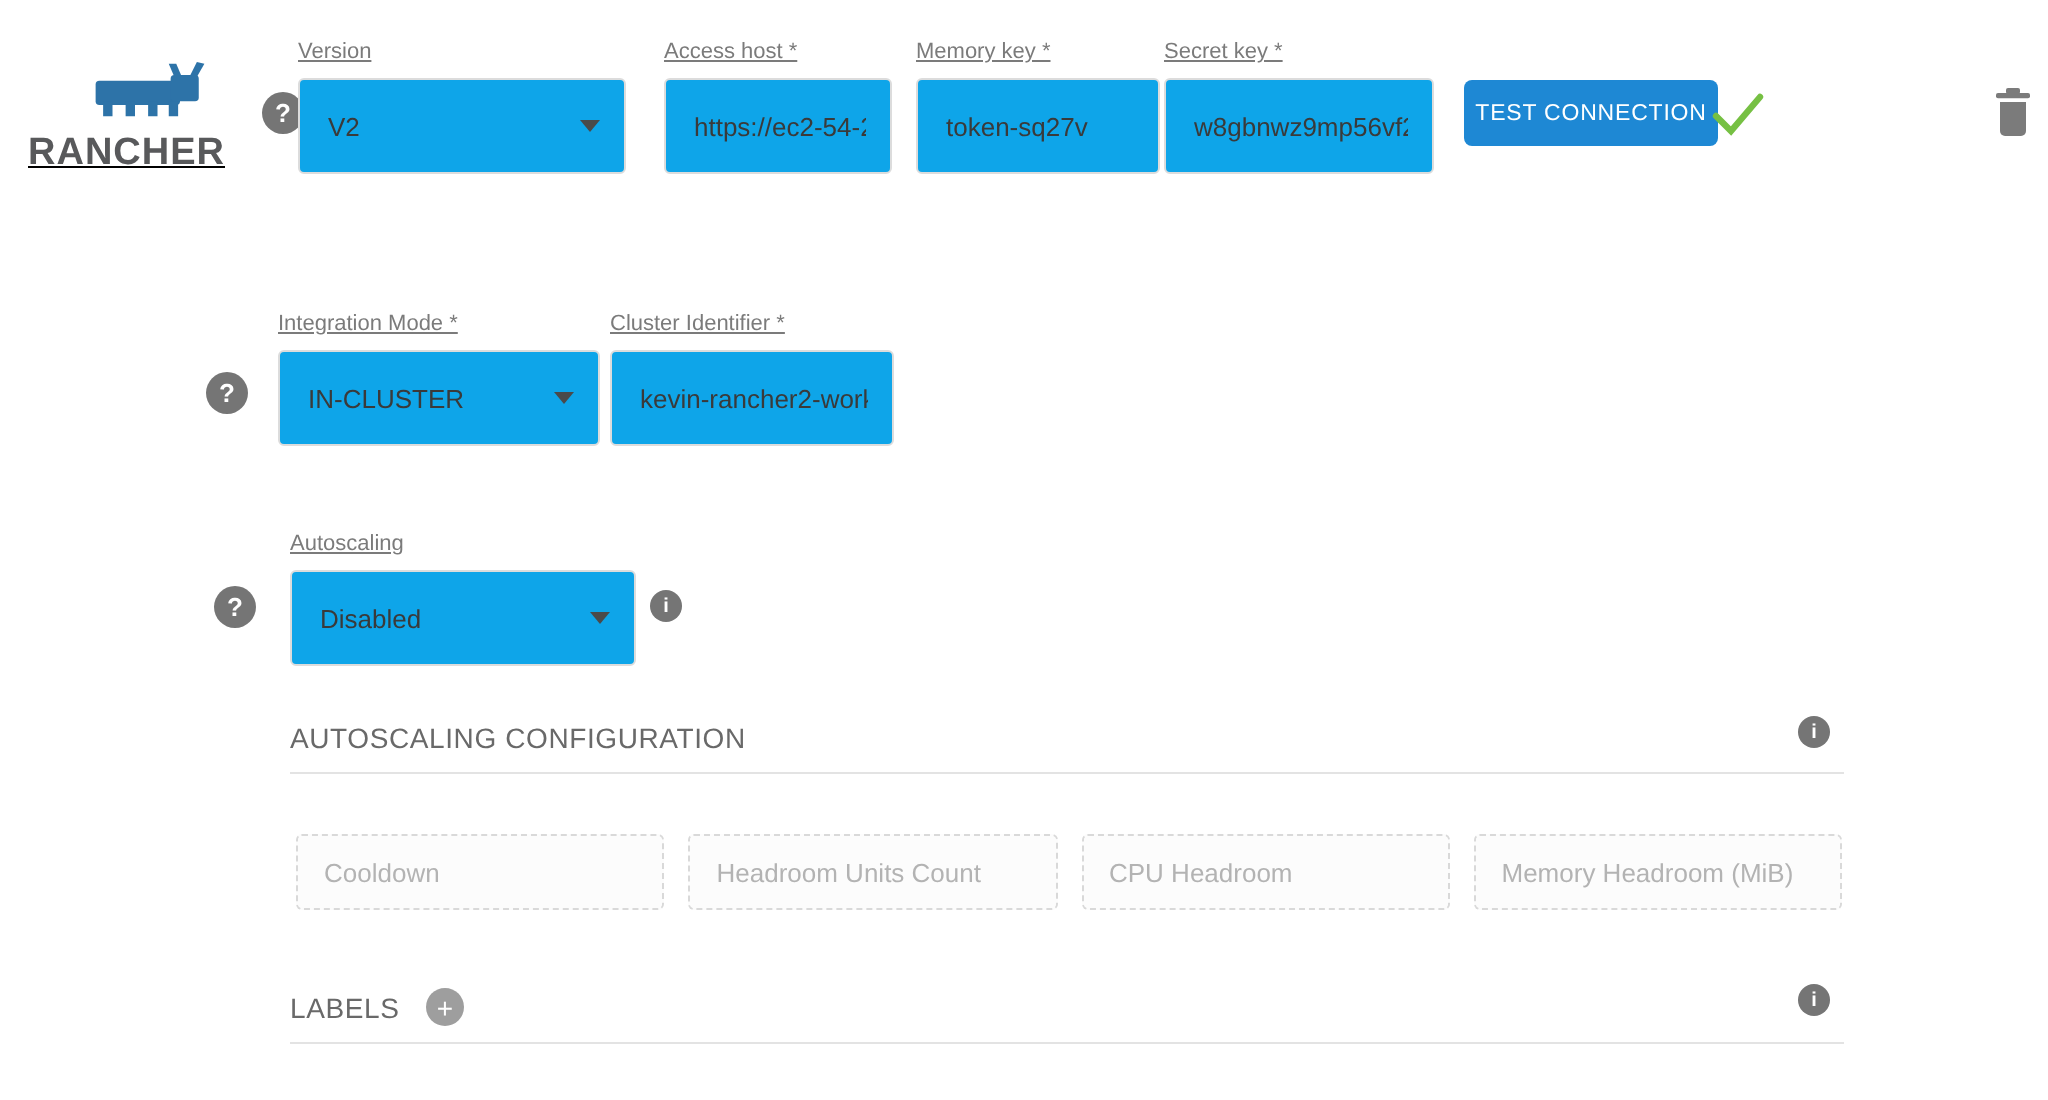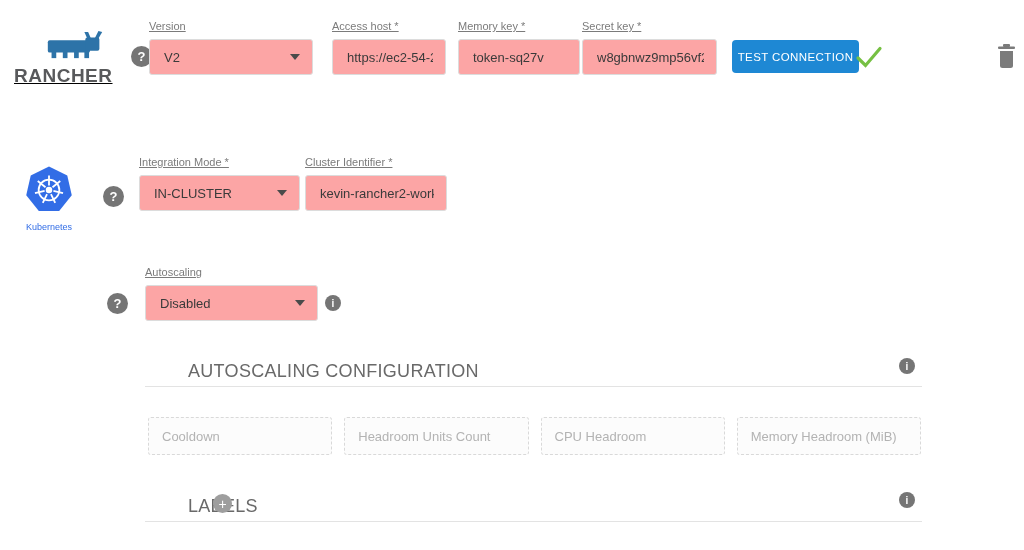--- a/index.html
+++ b/index.html
@@ -4,21 +4,21 @@
 <style>
   * { margin:0; padding:0; box-sizing:border-box; }
   html,body { background:#fff; }
   body { font-family:"Liberation Sans","DejaVu Sans",sans-serif; }
   #canvas { position:relative; width:1024px; height:550px; background:#fff; overflow:hidden; }
 
   
   .field { position:absolute; }
   .f-label { font-size:11px; color:#7b7b7b; margin-bottom:5px; height:14px; white-space:nowrap;text-decoration:underline; }
   .f-box {
-    height:36px; border:1px solid #dcdcdc; border-radius:3px; background:#fca5a5;
+    height:48px; border:1px solid #dcdcdc; border-radius:3px; background:#0ea5e9;
     display:flex; align-items:center; padding:0 12px 0 14px; overflow:hidden;
   }
   .f-box input {
     border:none; outline:none; width:100%; font-size:13px; color:#3a3a3a;
     font-family:"Liberation Sans","DejaVu Sans",sans-serif; background:transparent;
   }
   .f-value { font-size:13px; color:#3a3a3a; flex:1; white-space:nowrap; overflow:hidden; }
   .select .f-box { cursor:pointer; justify-content:space-between; }
   .caret {
     width:0; height:0; border-left:5px solid transparent; border-right:5px solid transparent;
@@ -43,21 +43,21 @@
   
   .btn-primary {
     position:absolute; left:732px; top:40px; width:127px; height:33px;
     background:#1e88d4; color:#fff; border:none; border-radius:4px;
     font-size:11.5px; font-weight:500; letter-spacing:0.4px; cursor:pointer;
     font-family:"Liberation Sans","DejaVu Sans",sans-serif;
   }
   .check-icon { position:absolute; left:855px; top:45px; }
   .trash-btn { position:absolute; left:997px; top:43px; cursor:pointer; background:none; border:none; }
 
-  .section-title { position:absolute; font-size:18px; color:#696969; letter-spacing:0.3px; white-space:nowrap;margin-left:43px; }
+  .section-title { position:absolute; font-size:14px; color:#696969; letter-spacing:0.3px; white-space:nowrap; }
   .divider { position:absolute; left:145px; width:777px; height:1px; background:#e3e3e3; }
 
   .disabled-row { position:absolute; left:148px; top:417px; width:773px; display:flex; gap:12px; }
   .disabled-field {
     flex:1; height:38px; border:1px dashed #d9d9d9; border-radius:3px; background:#fcfcfc;
     font-size:13px; color:#b3b3b3; padding:0 10px 0 13px; outline:none;
     font-family:"Liberation Sans","DejaVu Sans",sans-serif; min-width:0;
   }
   .disabled-field::placeholder { color:#b3b3b3; opacity:1; }
 </style>
@@ -126,37 +126,20 @@
   <button class="trash-btn">
     <svg width="19" height="26" viewBox="0 0 19 26">
       <g fill="#7b7b7b">
         <rect x="6" y="1" width="7" height="3" rx="1"></rect>
         <rect x="1" y="3.5" width="17" height="2.6" rx="1"></rect>
         <path d="M3 8 h13 v14.5 a2.5 2.5 0 0 1 -2.5 2.5 h-8 a2.5 2.5 0 0 1 -2.5 -2.5 z"></path>
       </g>
     </svg>
   </button>
 
-  <div class="k8s-logo">
-    <svg width="54" height="52" viewBox="0 0 60 56">
-      <polygon points="30,2 50.3,11.8 55.3,33.8 41.3,51.4 18.7,51.4 4.7,33.8 9.7,11.8" fill="#326de6"></polygon>
-      <g stroke="#ffffff" stroke-width="2" fill="none">
-        <circle cx="30" cy="28" r="11.5"></circle>
-        <line x1="30" y1="23" x2="30" y2="12"></line>
-        <line x1="33.9" y1="24.9" x2="42.5" y2="18"></line>
-        <line x1="34.9" y1="29.1" x2="45.6" y2="31.6"></line>
-        <line x1="32.2" y1="32.5" x2="36.9" y2="42.4"></line>
-        <line x1="27.8" y1="32.5" x2="23.1" y2="42.4"></line>
-        <line x1="25.1" y1="29.1" x2="14.4" y2="31.6"></line>
-        <line x1="26.1" y1="24.9" x2="17.5" y2="18"></line>
-      </g>
-      <circle cx="30" cy="28" r="3.6" fill="#ffffff"></circle>
-    </svg>
-    <div class="k8s-caption">Kubernetes</div>
-  </div>
 
   <div class="round-icon help" style="left:103px; top:186px;">
     <span>?</span>
   </div>
 
   <div class="field select" style="left:139px; top:156px; width:161px;">
     <div class="f-label">Integration Mode *</div>
     <div class="f-box">
       <span class="f-value">IN-CLUSTER</span>
       <span class="caret"></span>

